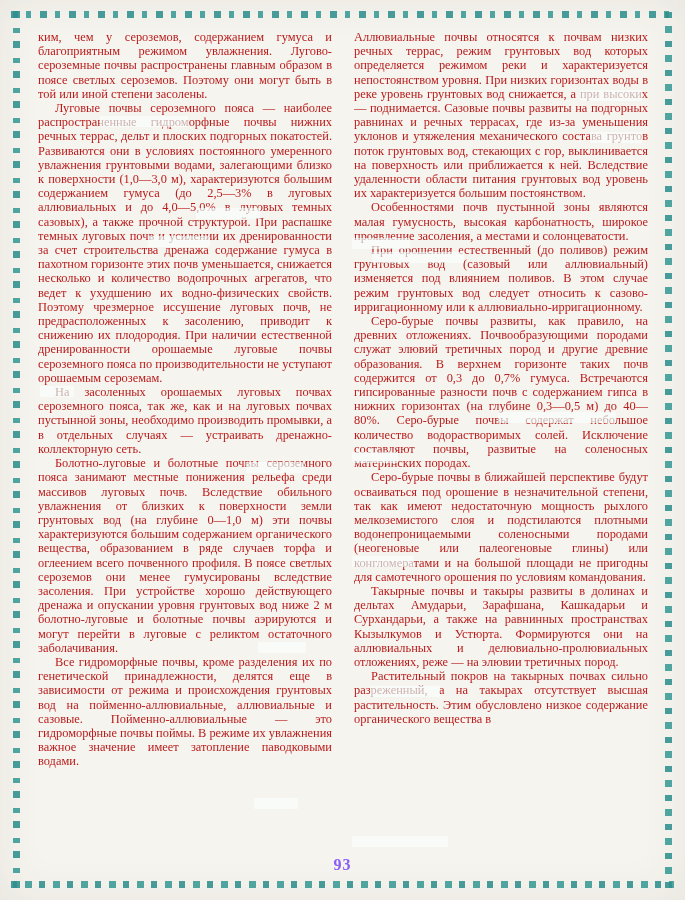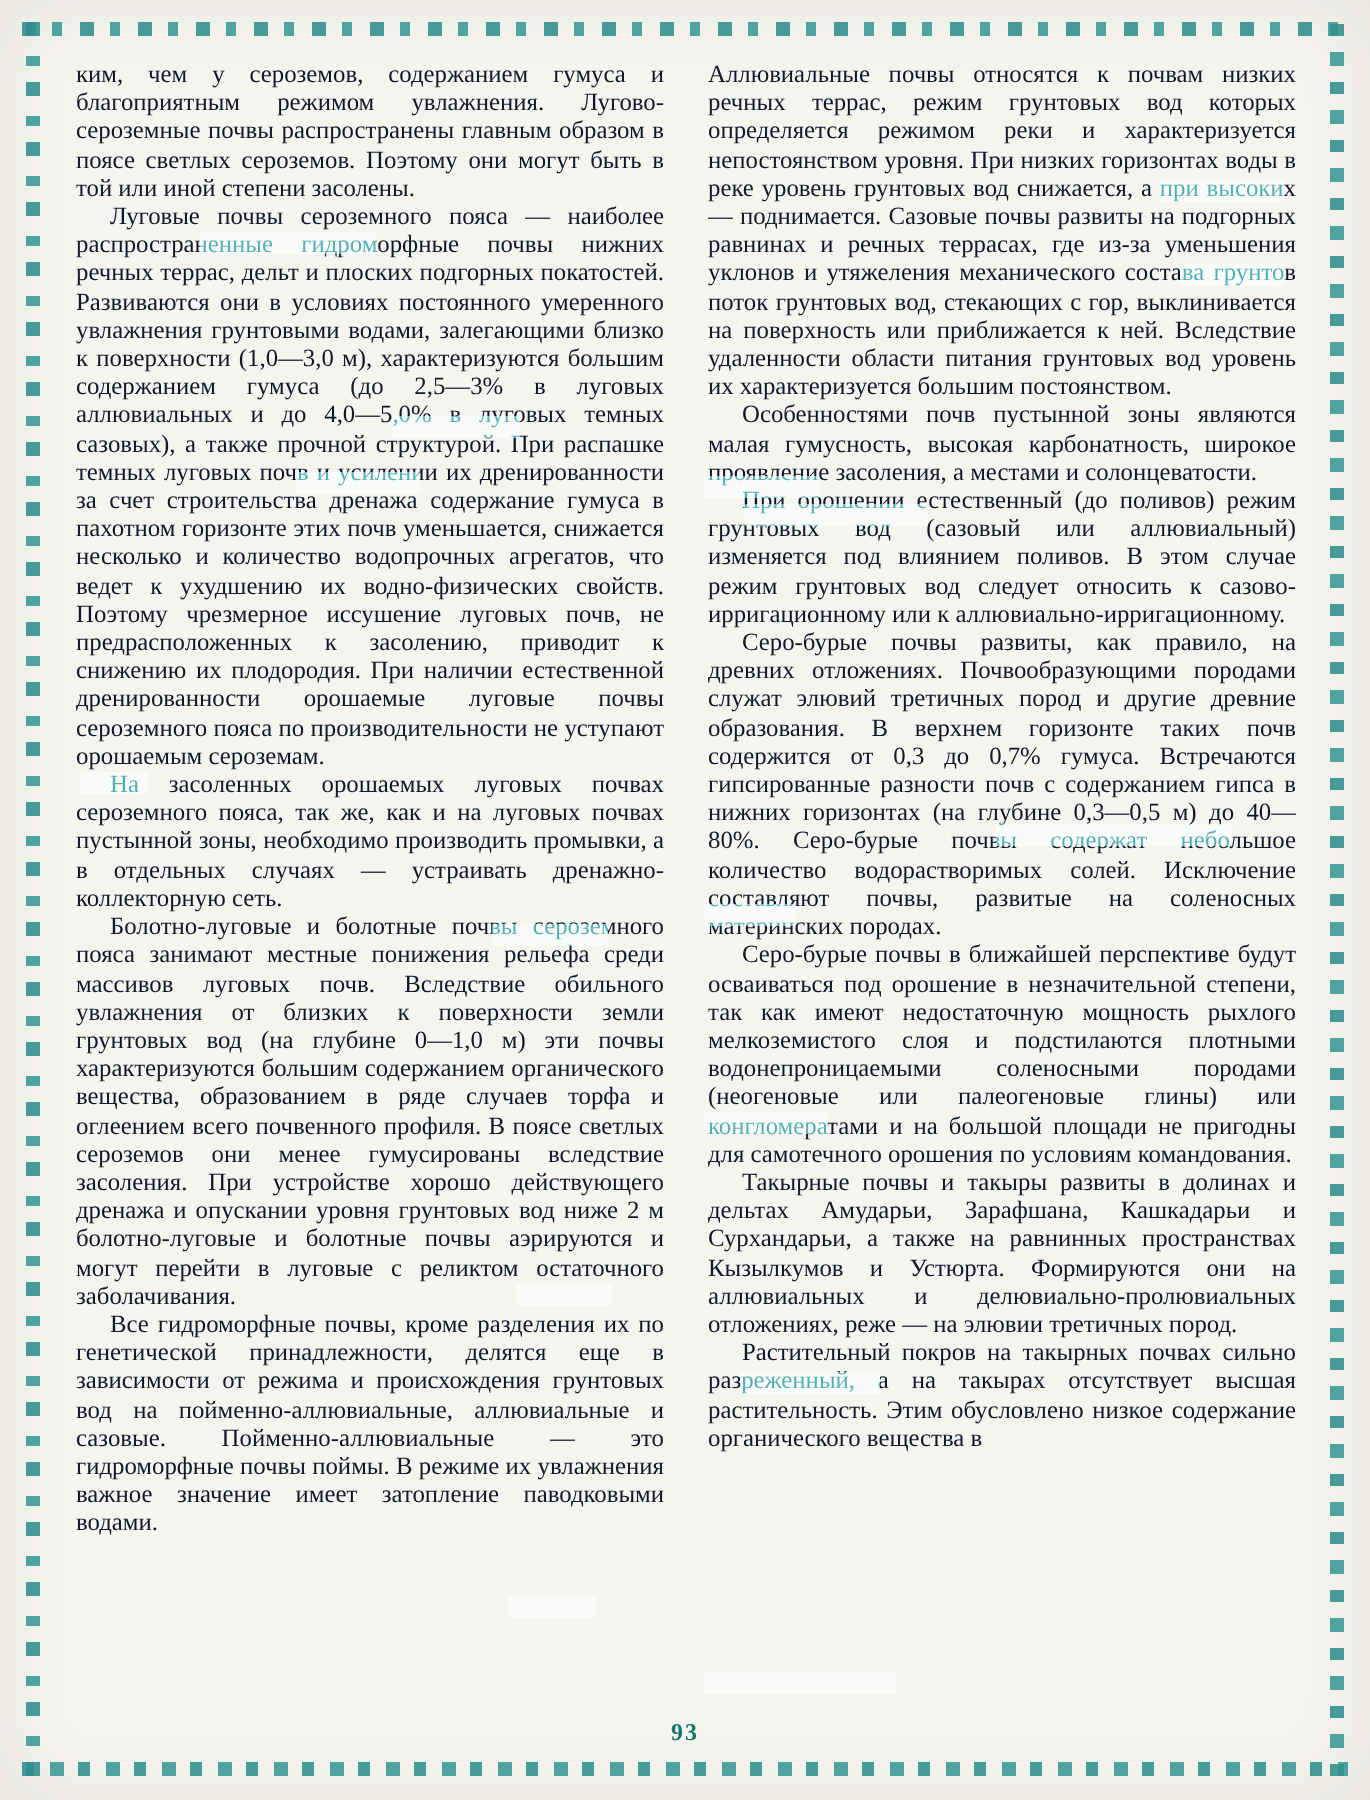--- a/index.html
+++ b/index.html
@@ -22,30 +22,30 @@
   .frame-left{top:11px;bottom:12px;left:13px;width:7px;
     background:repeating-linear-gradient(0deg,#2f8f8e 0 7px,transparent 7px 15px,#3a9a96 15px 20px,transparent 20px 30px);}
   .frame-right{top:11px;bottom:12px;right:13px;width:7px;
     background:repeating-linear-gradient(0deg,#2f8f8e 0 6px,transparent 6px 14px,#3a9a96 14px 21px,transparent 21px 29px);}
 
   .content{
     position:absolute;left:38px;right:37px;top:30px;bottom:56px;
     display:flex;gap:22px;overflow:hidden;
   }
   .col{flex:1 1 0;overflow:hidden;
-    font-size:12.4px;line-height:14.2px;color:#0f172a;
+    font-size:12.4px;line-height:14.2px;color:#b91c1c;
     text-align:justify;hyphens:auto;-webkit-hyphens:auto;
   }
   .para{margin:0;text-indent:17px;}
   .para.no-indent{text-indent:0;}
 
   .page-number{
     position:absolute;bottom:26px;left:0;width:100%;
-    text-align:center;font-size:12px;font-weight:bold;
-    color:#0f766e;letter-spacing:1px;
+    text-align:center;font-size:16px;font-weight:bold;
+    color:#8b5cf6;letter-spacing:1px;
   }
 
   
   .mark{position:absolute;mix-blend-mode:screen;background:#49a7a4;border-radius:1px;pointer-events:none;}
 </style>
 </head>
 <body>
 
 <div class="page">
 

